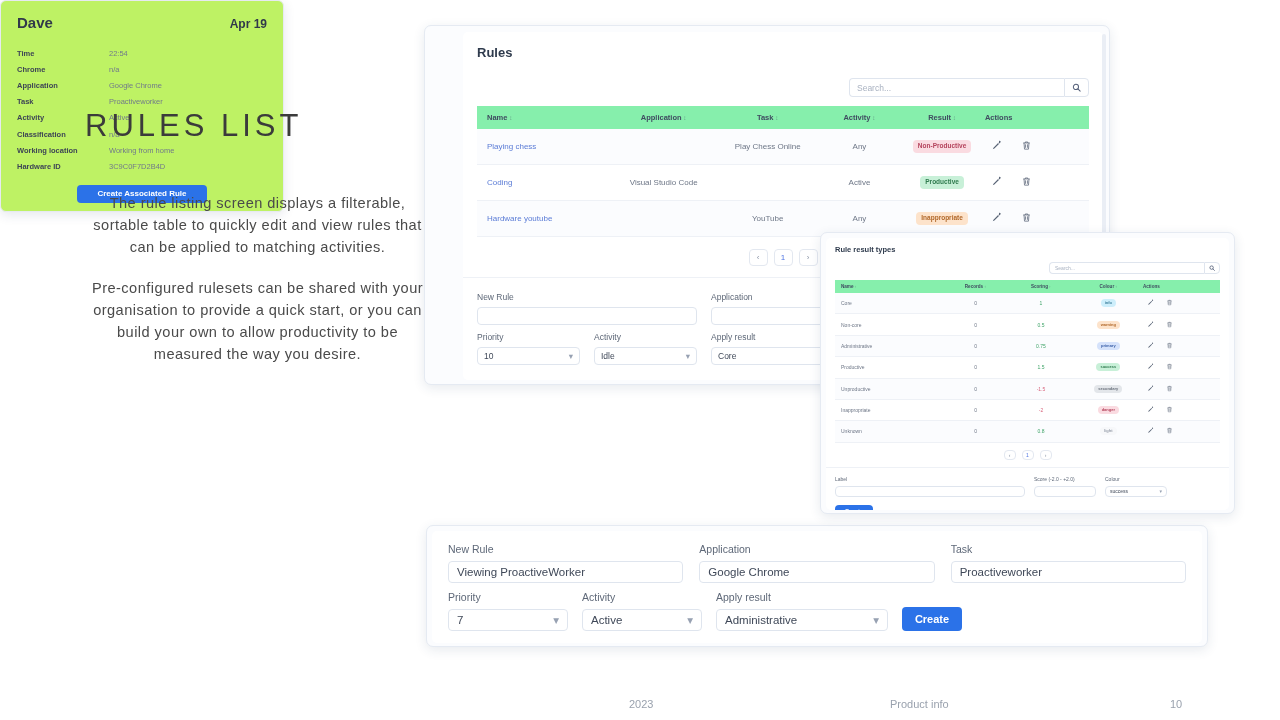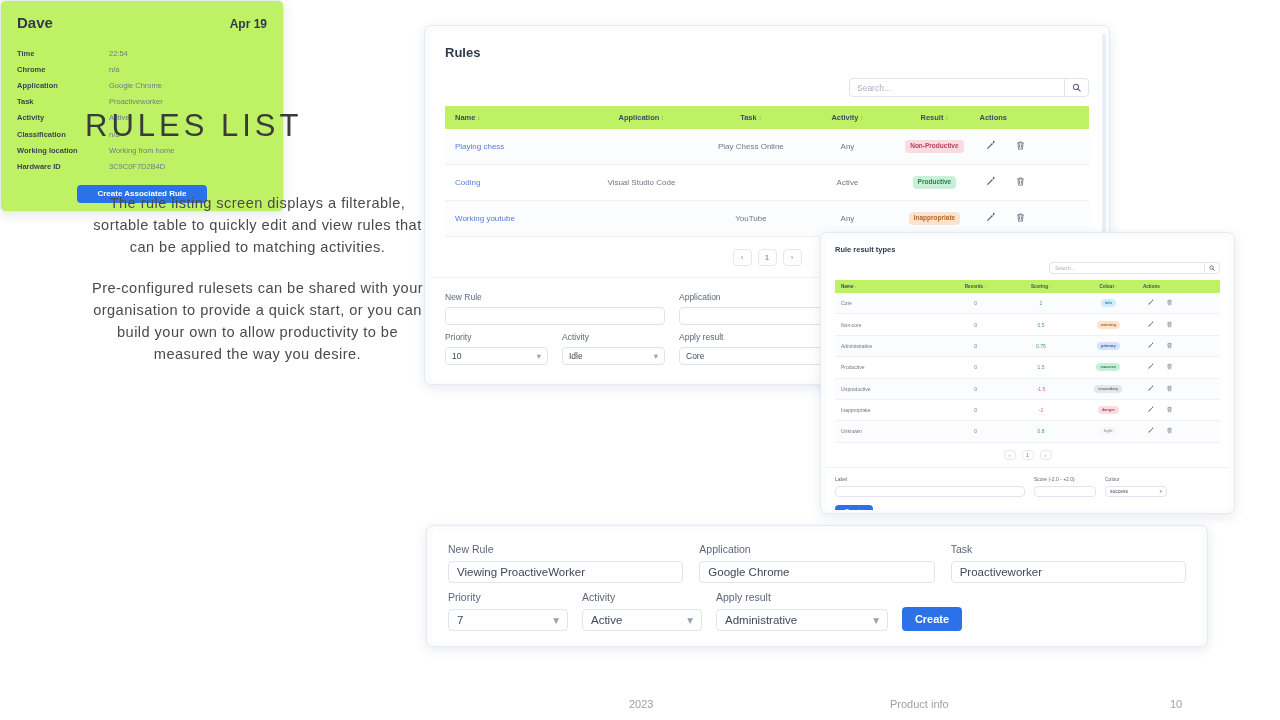--- a/index.html
+++ b/index.html
@@ -41,21 +41,21 @@
     border-radius: 4px 0 0 4px; color: #a9b2c1; display: flex; align-items: center;
   }
   .search-btn {
     background: #fff; border: 1px solid #dfe5ee; border-radius: 0 4px 4px 0;
     display: flex; align-items: center; justify-content: center; color: #56617a;
   }
 
   
   table { border-collapse: collapse; width: 100%; }
   thead th {
-    background: #bef264; color: #3f4b60; text-align: left; font-weight: 700;
+    background: #86efac; color: #3f4b60; text-align: left; font-weight: 700;
   }
   tbody td { color: #6e7787; border-bottom: 1px solid #eef1f6; }
   tbody tr:nth-child(odd) td { background: #fbfcfe; }
   tbody tr:nth-child(even) td { background: #ffffff; }
   .sort::after { content: " \2195"; opacity: .45; font-size: .85em; }
   .link { color: #5b7cd6; }
   .ctr { text-align: center; }
 
   .badge {
     display: inline-block; border-radius: 4px; font-weight: 600; line-height: 1;
@@ -85,21 +85,21 @@
     display: flex; align-items: center; color: #3f4858;
   }
   .select { justify-content: space-between; }
   .caret { color: #97a1b2; }
   .btn-create {
     background: #2b72e8; color: #fff; border-radius: 4px; font-weight: 600;
     display: flex; align-items: center; justify-content: center; cursor: pointer;
   }
 
   
-  #rules-panel { left: 424px; top: 25px; width: 686px; height: 360px; }
+  #rules-panel { left: 424px; top: 25px; width: 686px; height: 360px; padding-left: 32px; }
   #rules-panel .panel-inner { margin: 6px; height: 348px; }
   #rules-panel .panel-title { font-size: 13px; padding: 13px 0 0 14px; }
   #rules-panel .sec { padding: 0 14px; }
   #rules-panel .search-row { padding-top: 18px; }
   #rules-panel .search-input { width: 215px; height: 19px; font-size: 8.5px; padding: 0 7px; }
   #rules-panel .search-btn { width: 25px; height: 19px; }
   #rules-panel table { margin-top: 9px; font-size: 8px; }
   #rules-panel thead th { padding: 7px 0; font-size: 7.5px; }
   #rules-panel tbody td { padding: 11px 0; font-size: 8px; }
   #rules-panel .badge { font-size: 6.5px; padding: 3px 5px; }
@@ -236,21 +236,21 @@
                       </svg>
                     </span>
                     <span class="icon-btn">
                       <svg width="11" height="11" viewBox="0 0 16 16" fill="none" stroke="currentColor" stroke-width="1.1">
                         <path d="M3.2 4.3h9.6M6.2 4.3V2.9h3.6v1.4M4.4 4.3l.7 9h5.8l.7-9M6.6 6.3v5M9.4 6.3v5"></path>
                       </svg>
                     </span>
                   </span></td>
               </tr>
               <tr>
-                <td style="padding-left:10px"><span class="link">Working youtube</span></td>
+                <td style="padding-left:10px"><span class="link">Hardware youtube</span></td>
                 <td class="ctr"></td>
                 <td class="ctr">YouTube</td>
                 <td class="ctr">Any</td>
                 <td class="ctr"><span class="badge b-warning">Inappropriate</span></td>
                 <td><span style="display:inline-flex;gap:19px;padding-left:6px">
                     <span class="icon-btn">
                       <svg width="11" height="11" viewBox="0 0 16 16" fill="currentColor">
                         <path d="M11.6 1.6a1.4 1.4 0 0 1 2 2L12.3 5 11 3.7l.6-.6zM10.3 4.4 11.6 5.7 4.9 12.4 2.6 13.4l1-2.3 6.7-6.7z"></path>
                       </svg>
                     </span>

